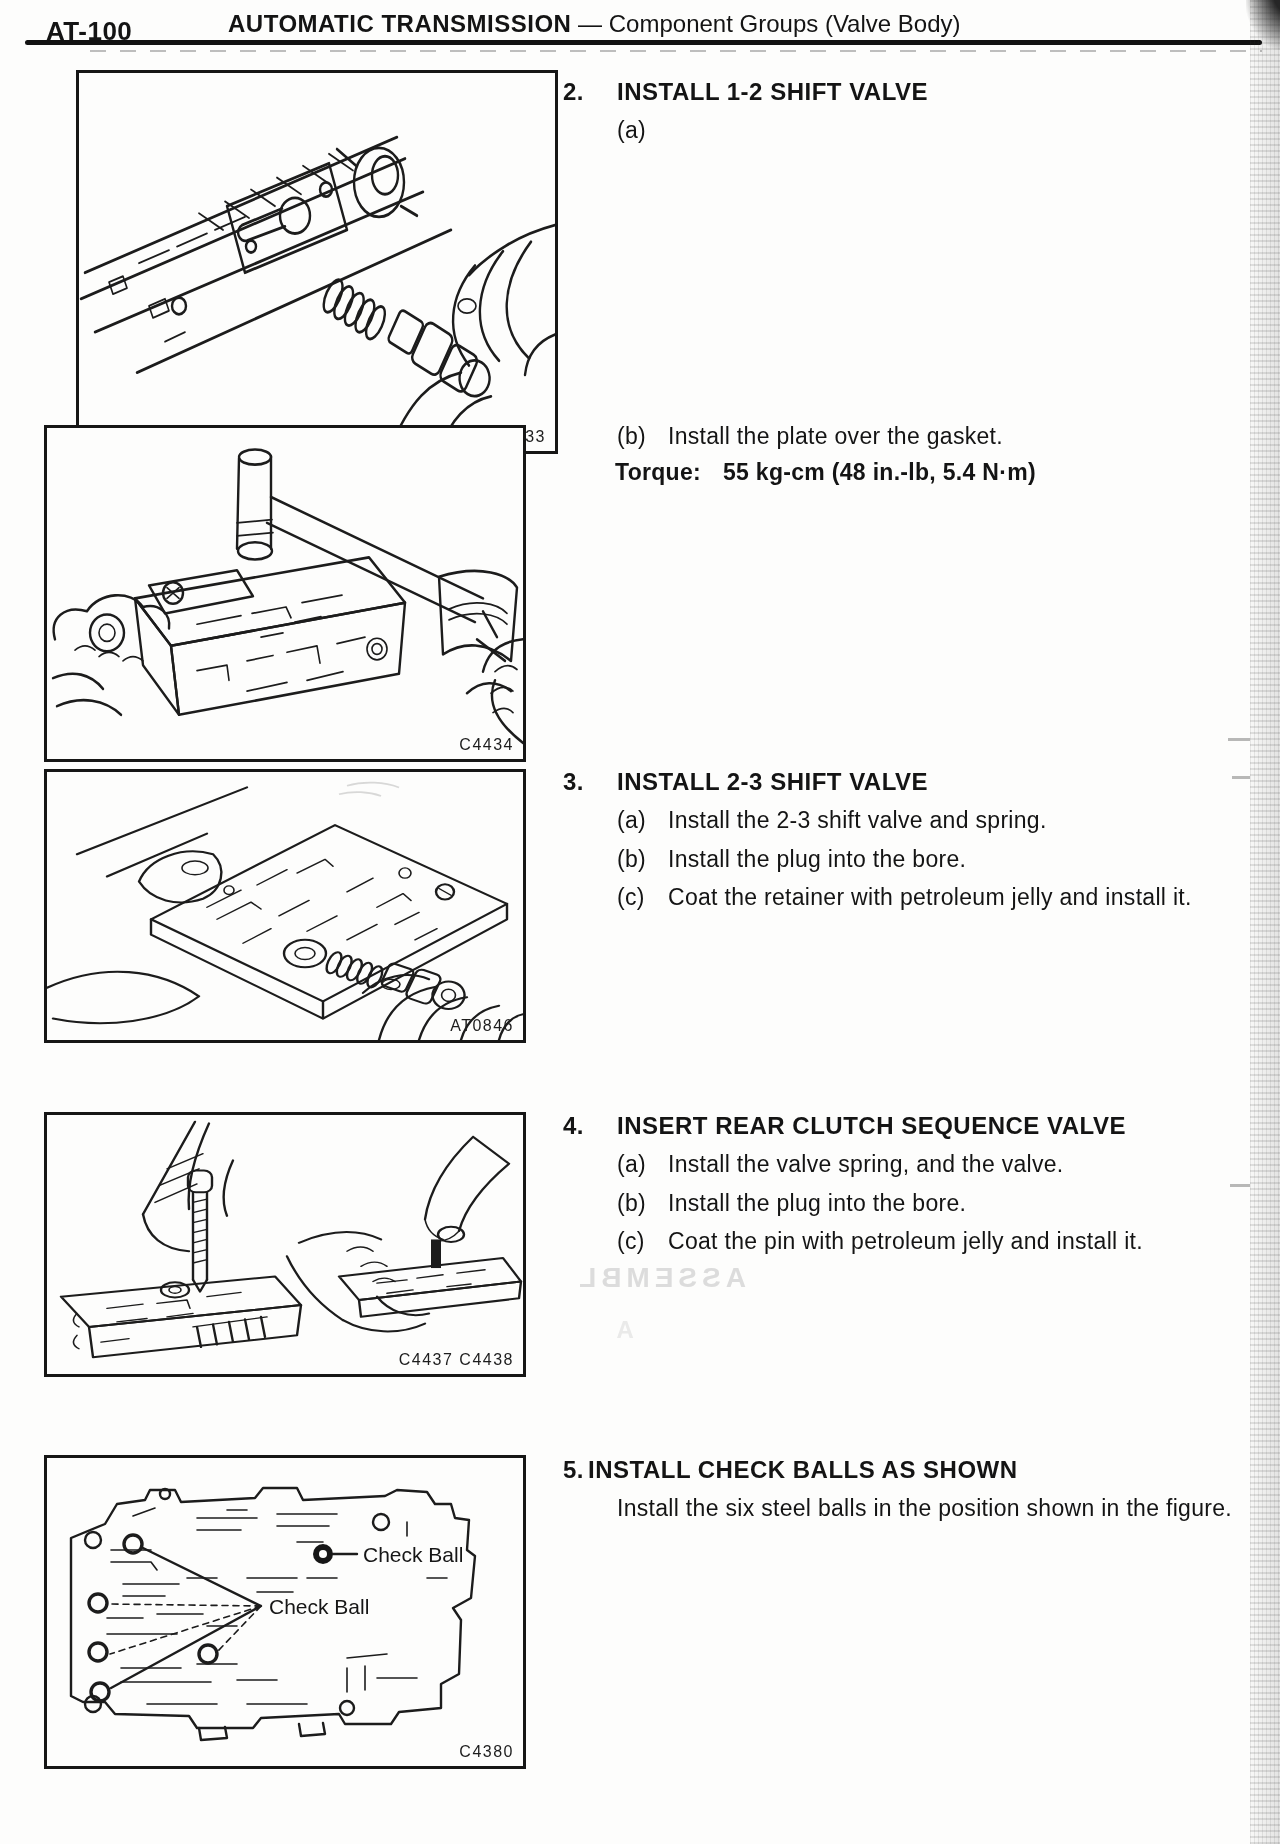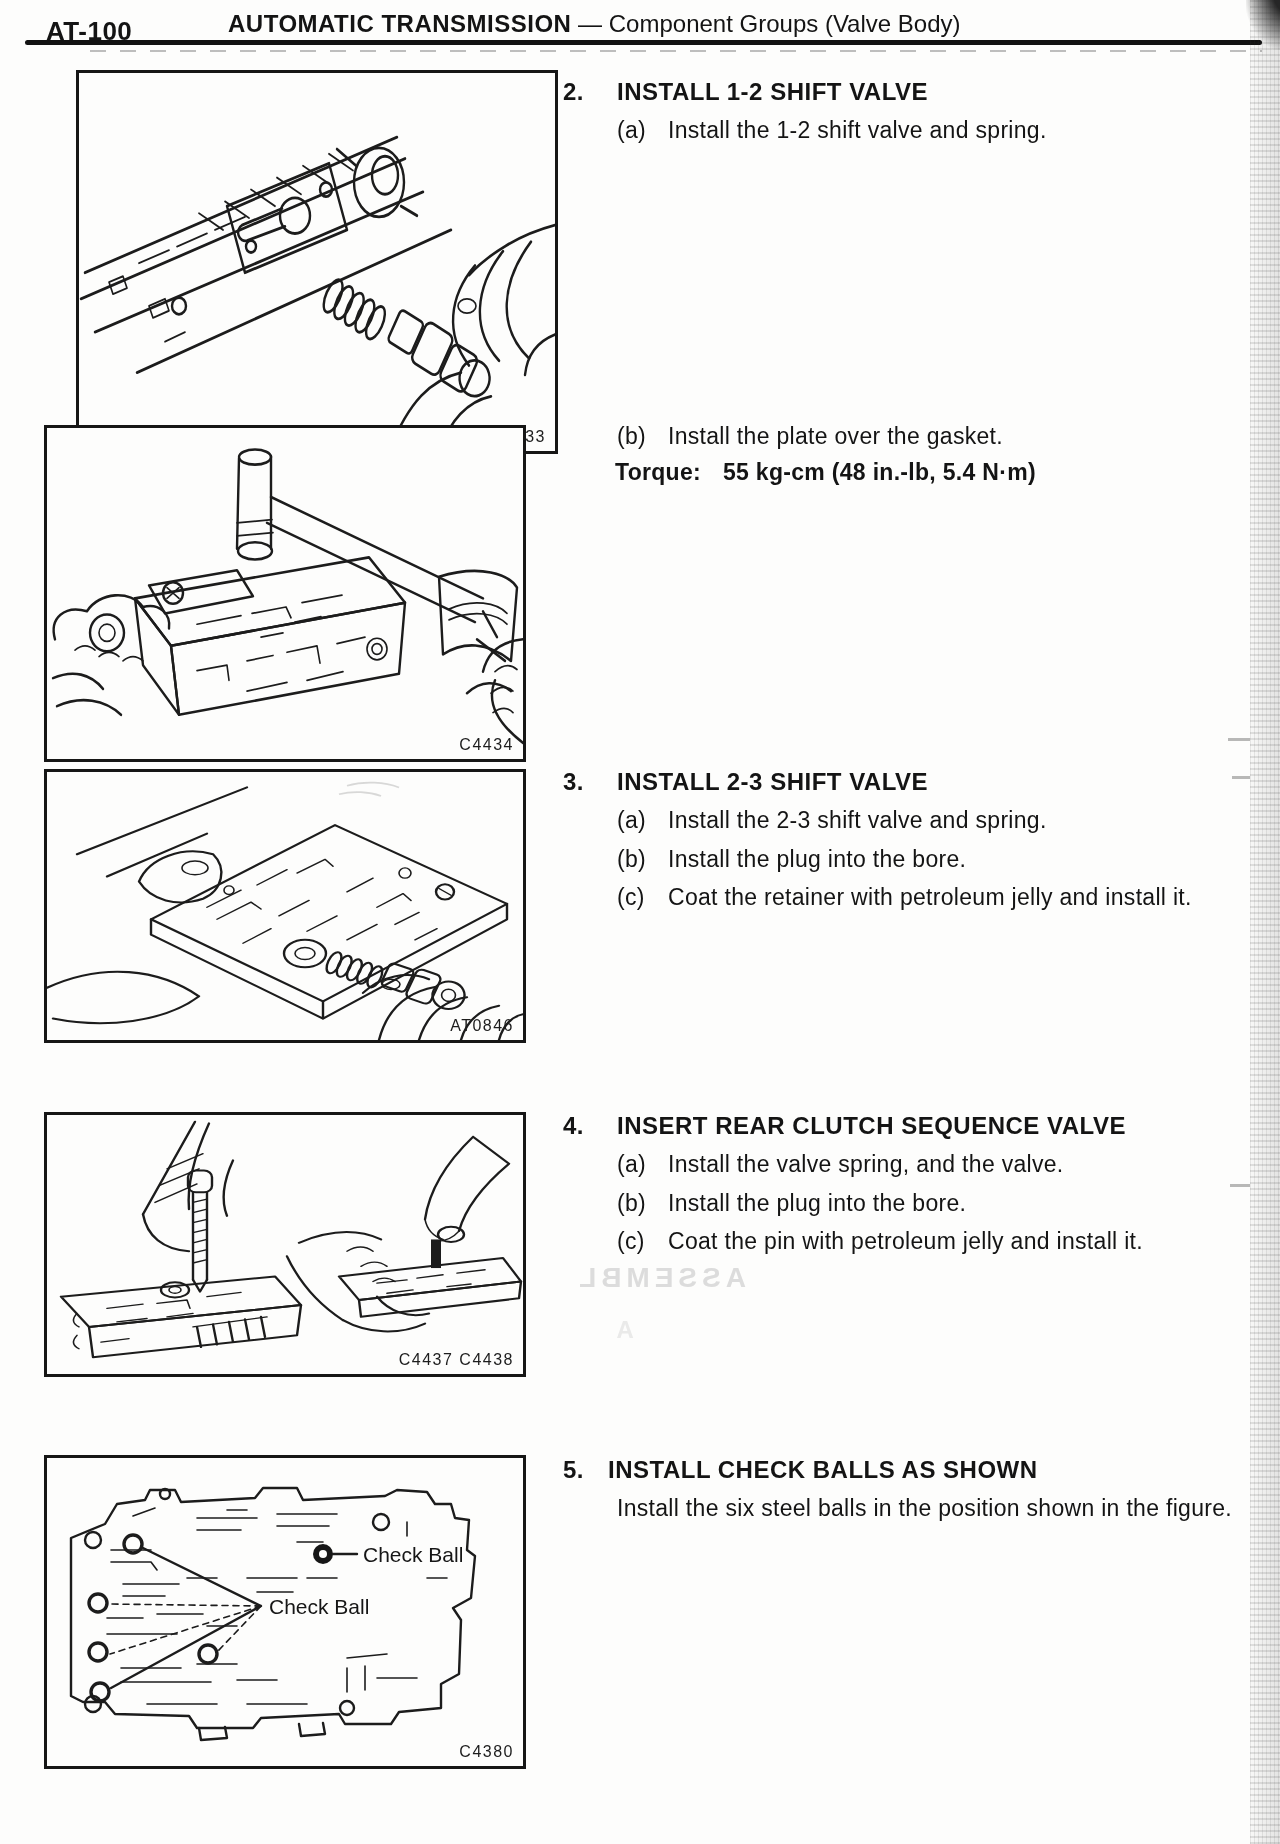--- a/index.html
+++ b/index.html
@@ -255,21 +255,20 @@
       </g>
       <text class="figtext" x="316" y="104">Check Ball</text>
       <text class="figtext" x="222" y="156">Check Ball</text>
     </svg>
     <span class="figcode">C4380</span>
   </div>
 
   <span class="num" style="left:563px;top:78px;">2.</span>
   <span class="head" style="left:617px;top:78px;">INSTALL 1-2 SHIFT VALVE</span>
   <span class="lbl" style="left:617px;top:117px;">(a)</span>
-  <span class="txt" style="left:668px;top:117px;">Install the 1-2 shift valve and spring.</span>
   <span class="lbl" style="left:617px;top:423px;">(b)</span>
   <span class="txt" style="left:668px;top:423px;">Install the plate over the gasket.</span>
   <span class="torque" style="left:615px;top:459px;">
     <span>Torque:</span><span class="tv">55 kg-cm (48 in.-lb, 5.4 N·m)</span>
   </span>
 
   <span class="num" style="left:563px;top:768px;">3.</span>
   <span class="head" style="left:617px;top:768px;">INSTALL 2-3 SHIFT VALVE</span>
   <span class="lbl" style="left:617px;top:807px;">(a)</span>
   <span class="txt" style="left:668px;top:807px;">Install the 2-3 shift valve and spring.</span>
@@ -284,21 +283,21 @@
   <span class="txt" style="left:668px;top:1151px;">Install the valve spring, and the valve.</span>
   <span class="lbl" style="left:617px;top:1190px;">(b)</span>
   <span class="txt" style="left:668px;top:1190px;">Install the plug into the bore.</span>
   <span class="lbl" style="left:617px;top:1228px;">(c)</span>
   <span class="txt" style="left:668px;top:1228px;">Coat the pin with petroleum jelly and install it.</span>
 
   <div class="ghost ghost1">ASSEMBL</div>
   <div class="ghost ghost2">A</div>
 
   <span class="num" style="left:563px;top:1456px;">5.</span>
-  <span class="head" style="left:608px;top:1456px;">INSTALL CHECK BALLS AS SHOWN</span>
+  <span class="head" style="left:588px;top:1456px;">INSTALL CHECK BALLS AS SHOWN</span>
   <span class="txt" style="left:617px;top:1495px;">Install the six steel balls in the position shown in the figure.</span>
 
   <div class="scan-band"></div>
   <div class="scan-corner"></div>
   <div class="tick" style="left:1228px;top:738px;width:22px;"></div>
   <div class="tick" style="left:1232px;top:776px;width:18px;"></div>
   <div class="tick" style="left:1230px;top:1184px;width:20px;"></div>
 
 </div>
 

